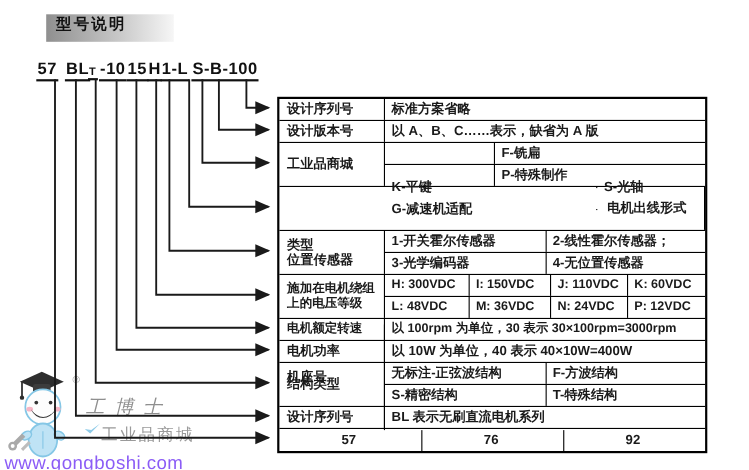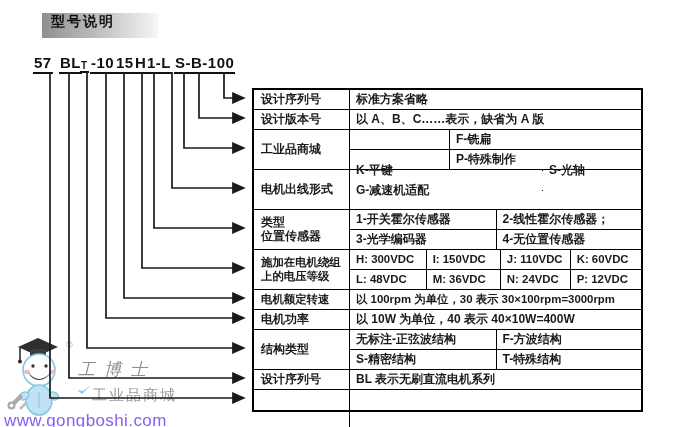--- a/index.html
+++ b/index.html
@@ -28,21 +28,21 @@
 
   
   .connectors{position:absolute;left:0;top:0;width:681px;height:427px;pointer-events:none;}
 
   
   .tbl{
     position:absolute;left:252px;top:88px;width:391px;
     border:2px solid #000;background:#fff;
     font-size:12px;font-weight:bold;line-height:1.15;
   }
-  .trow{display:flex;border-bottom:1px solid #000;}
+  .trow{display:flex;border-bottom:1px solid #000;justify-content:flex-end;}
   .trow:last-child{border-bottom:none;flex-direction:column;}
   .rlabel{
     width:96px;flex:0 0 96px;border-right:1px solid #000;
     display:flex;flex-direction:column;justify-content:center;
     padding:2px 3px 2px 7px;
   }
   .rcontent{flex:1;display:flex;flex-direction:column;min-width:0;}
   .tline{display:flex;flex:1;min-height:19px;}
   .tline + .tline{border-top:1px solid #000;}
   .tcell{

